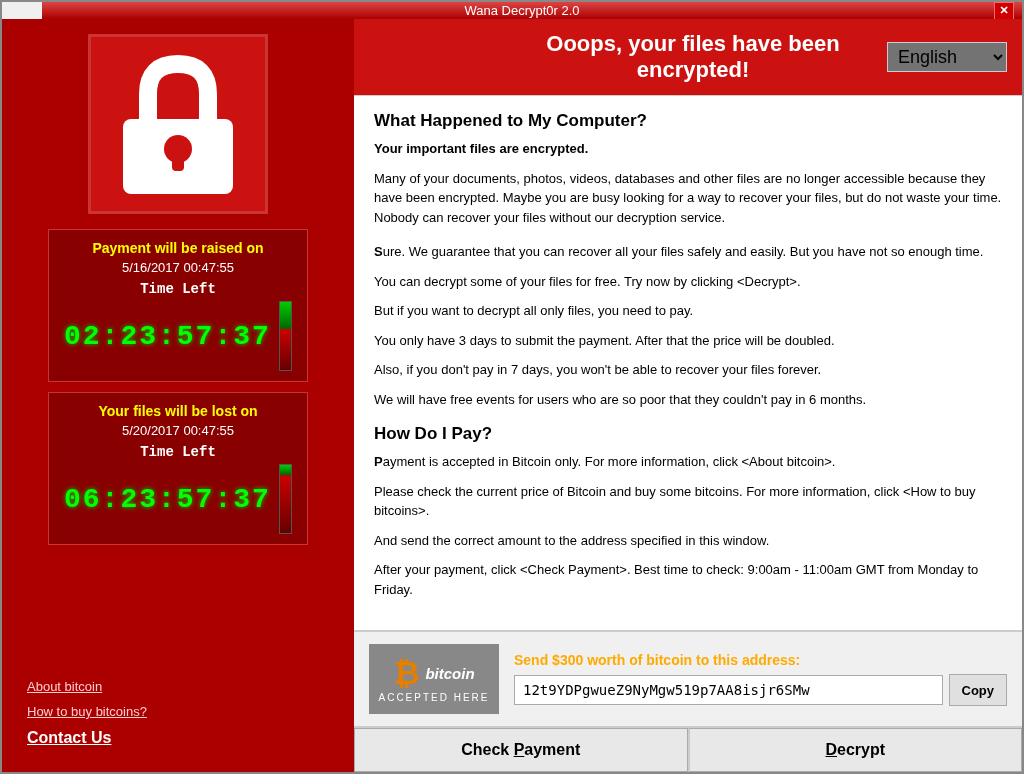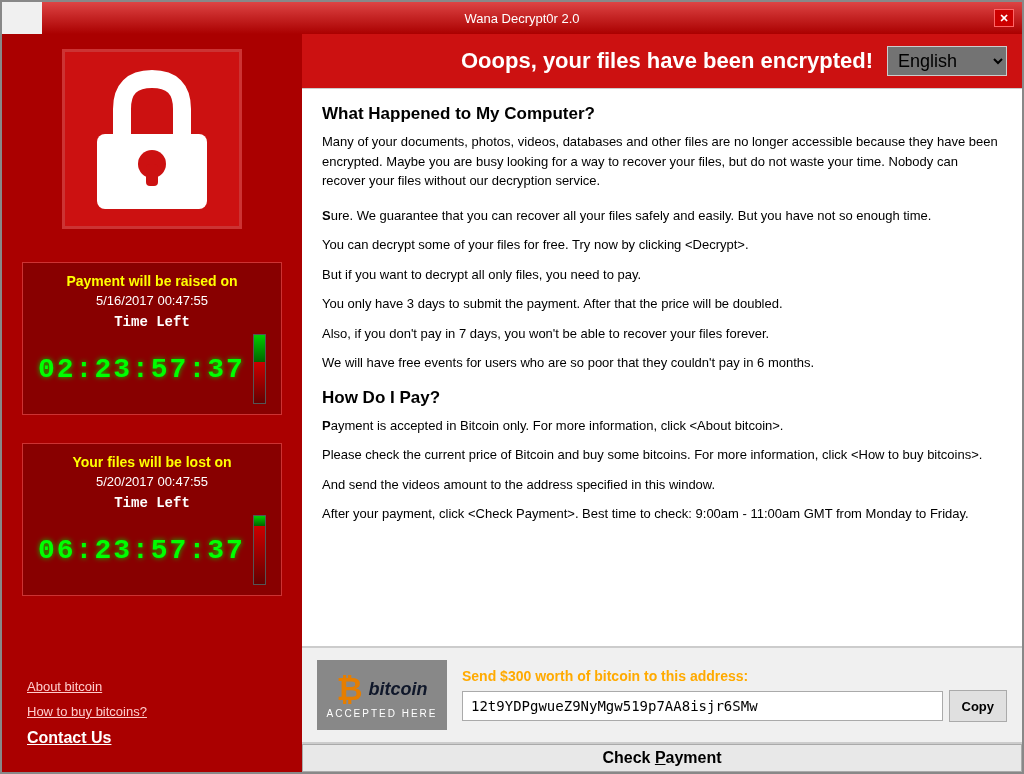--- a/index.html
+++ b/index.html
@@ -16,21 +16,21 @@
       width: 1024px;
       height: 774px;
       background: #f0f0f0;
       border: 2px solid #888;
       display: flex;
       flex-direction: column;
       box-shadow: 3px 3px 8px rgba(0,0,0,0.5);
     }
     .title-bar {
       background: linear-gradient(to bottom, #d44, #a00);
-      height: 32px;
+      height: 17px;
       display: flex;
       align-items: center;
       justify-content: space-between;
       padding: 0 8px;
       color: white;
       margin-left: 40px;
     }
     .title-bar-title {
       font-size: 13px;
       font-weight: normal;
@@ -50,27 +50,26 @@
       justify-content: center;
       font-weight: bold;
     }
     .main-content {
       display: flex;
       flex: 1;
       overflow: hidden;
     }
     
     .left-panel {
-      width: 300px;
+      width: 352px;
       background: #aa0000;
       display: flex;
       flex-direction: column;
       align-items: center;
       padding: 15px 10px;
-      gap: 18px;
     }
     .padlock-container {
       width: 180px;
       height: 180px;
       background: #cc1111;
       border: 3px solid #cc3333;
       display: flex;
       align-items: center;
       justify-content: center;
       margin-bottom: 15px;
@@ -235,22 +234,22 @@
       display: flex;
       align-items: center;
       gap: 6px;
     }
     .bitcoin-b {
       color: #e67e00;
       font-size: 32px;
       font-weight: bold;
     }
     .bitcoin-text {
-      color: #0f172a;
-      font-size: 18px;
+      color: #ffffff;
+      font-size: 15px;
       font-weight: bold;
       font-style: italic;
       text-align: center;
     }
     .bitcoin-accepted {
       color: white;
       font-size: 10px;
       letter-spacing: 2px;
       text-transform: uppercase;
     }
@@ -286,21 +285,21 @@
       font-weight: bold;
       height: 32px;
     }
     
     .bottom-buttons {
       display: flex;
       border-top: 2px solid #ccc;
     }
     .bottom-btn {
       flex: 1;
-      padding: 4px;
+      padding: 12px;
       font-size: 16px;
       font-weight: bold;
       cursor: pointer;
       border: 1px solid #aaa;
       background: #e8e8e8;
       color: #000;
     }
     .bottom-btn + .bottom-btn {
       border-left: 2px solid #ccc;
     }
@@ -378,37 +377,38 @@
           <option>Español</option>
           <option>Français</option>
           <option>Deutsch</option>
           <option>中文</option>
         </select>
       </div>
 
       <div class="content-area">
         <div class="section">
           <h2>What Happened to My Computer?</h2>
+          <p><strong>Your important files are encrypted.</strong></p>
           <p>Many of your documents, photos, videos, databases and other files are no longer accessible because they have been encrypted. Maybe you are busy looking for a way to recover your files, but do not waste your time. Nobody can recover your files without our decryption service.</p>
         </div>
 
         <div class="section">
           <p><strong>S</strong><span>ure. We guarantee that you can recover all your files safely and easily. But you have not so enough time.</span></p>
           <p>You can decrypt some of your files for free. Try now by clicking &lt;Decrypt&gt;.</p>
           <p>But if you want to decrypt all only files, you need to pay.</p>
           <p>You only have 3 days to submit the payment. After that the price will be doubled.</p>
           <p>Also, if you don't pay in 7 days, you won't be able to recover your files forever.</p>
           <p>We will have free events for users who are so poor that they couldn't pay in 6 months.</p>
         </div>
 
         <div class="section">
           <h2>How Do I Pay?</h2>
           <p><strong>P</strong><span>ayment is accepted in Bitcoin only. For more information, click &lt;About bitcoin&gt;.</span></p>
           <p>Please check the current price of Bitcoin and buy some bitcoins. For more information, click &lt;How to buy bitcoins&gt;.</p>
-          <p>And send the videos amount to the address specified in this window.</p>
+          <p>And send the correct amount to the address specified in this window.</p>
           <p>After your payment, click &lt;Check Payment&gt;. Best time to check: 9:00am - 11:00am GMT from Monday to Friday.</p>
         </div>
       </div>
 
       <div class="bitcoin-section">
         <div class="bitcoin-logo-box">
           <div class="bitcoin-logo-inner">
             <span class="bitcoin-b">₿</span>
             <span class="bitcoin-text">bitcoin</span>
           </div>
@@ -420,16 +420,19 @@
             <input class="bitcoin-address-input" type="text" readonly="" value="12t9YDPgwueZ9NyMgw519p7AA8isjr6SMw" style="">
             <button class="copy-button">Copy</button>
           </div>
         </div>
       </div>
 
       <div class="bottom-buttons">
         <button class="bottom-btn">
           Check <u>P</u>ayment
         </button>
+        <button class="bottom-btn">
+          <u>D</u>ecrypt
+        </button>
       </div>
     </div>
   </div>
 </div>
 
 </body></html>

